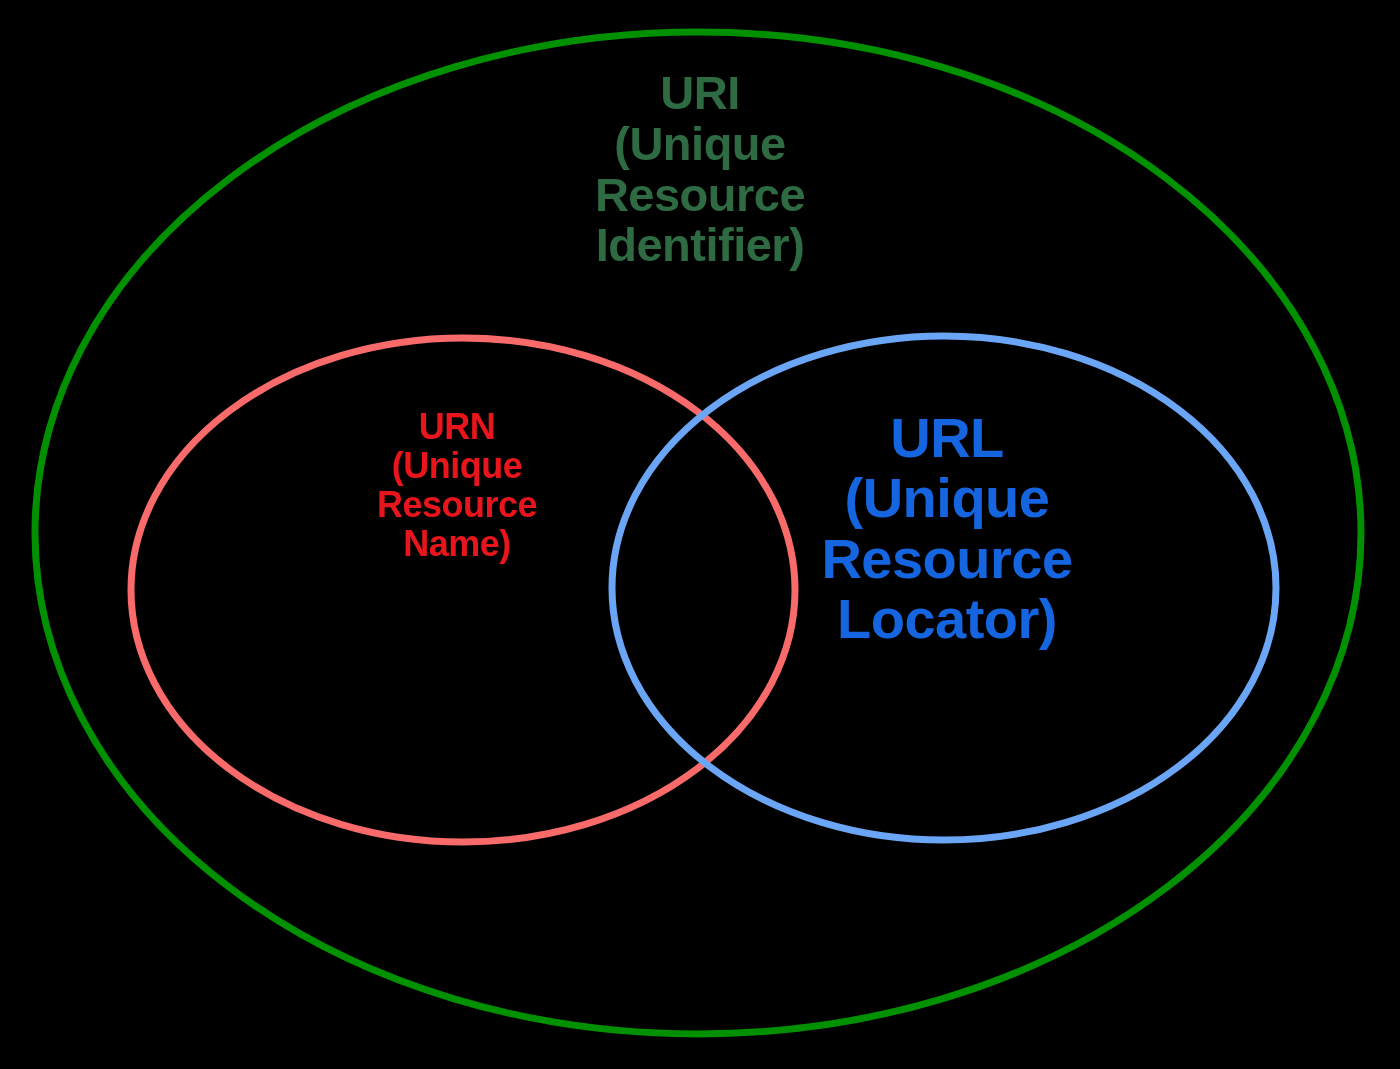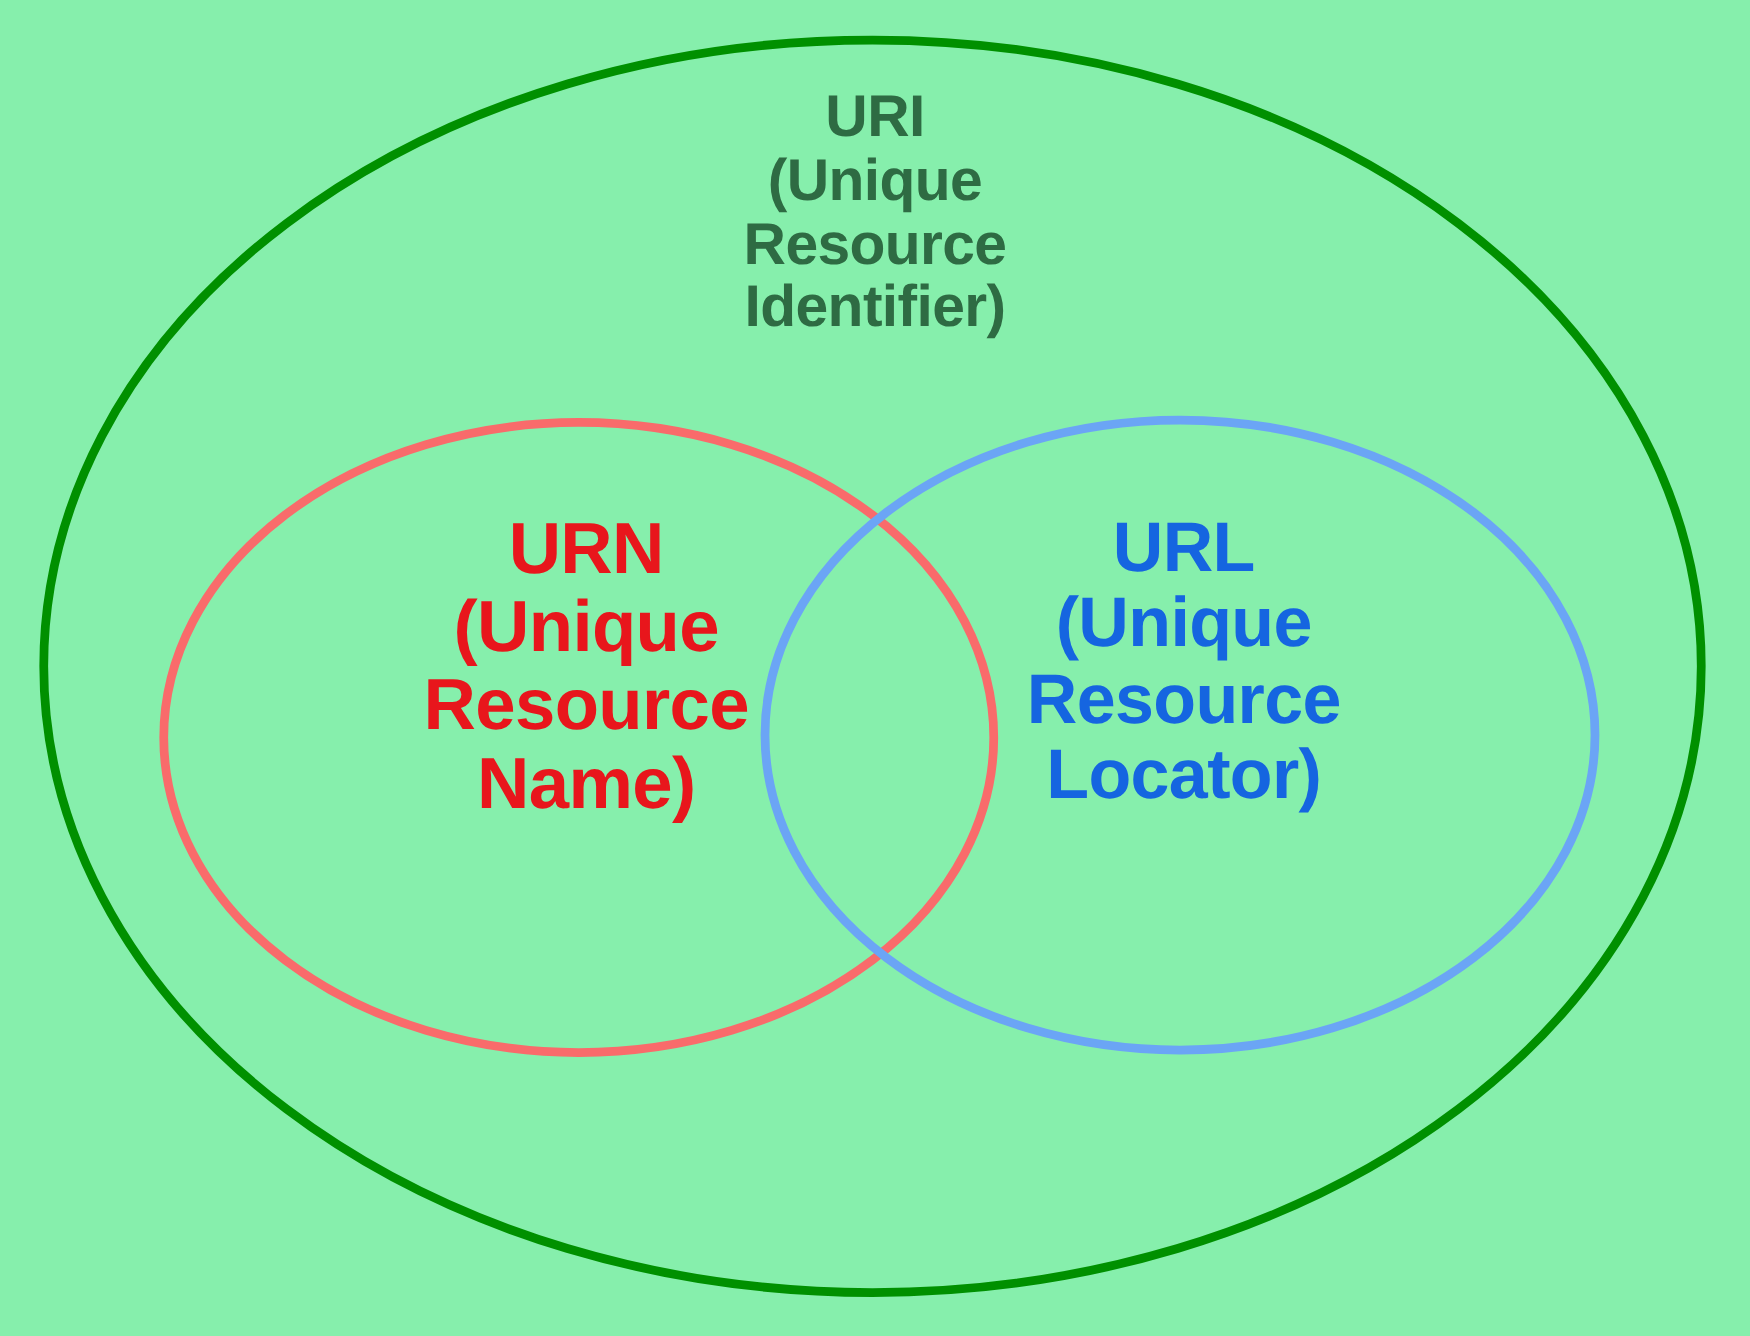--- a/index.html
+++ b/index.html
@@ -38,38 +38,38 @@
     user-select: none;
   }
   #label-uri {
     left: 480px;
     top: 68px;
     width: 440px;
     font-size: 47px;
     color: #2e6b43;
   }
   #label-urn {
-    left: 264px;
+    left: 252px;
     top: 408px;
     width: 410px;
-    font-size: 58px;
+    font-size: 36px;
     color: #e8161c;
   }
   #label-url {
     left: 742px;
     top: 408px;
     width: 410px;
     font-size: 56px;
     color: #1565e0;
   }
 </style>
 </head>
 <body>
 
-<div id="diagram-root" style="background: #86efac;">
+<div id="diagram-root" style="background: #000000;">
 
   <svg id="venn-svg" viewBox="0 0 1400 1069" xmlns="http://www.w3.org/2000/svg">
     <ellipse id="ellipse-uri" cx="698" cy="533" rx="663" ry="501" fill="none" stroke="#009000" stroke-width="7"></ellipse>
     <ellipse id="ellipse-urn" cx="463" cy="590" rx="332" ry="252" fill="none" stroke="#f96b6b" stroke-width="7"></ellipse>
     <ellipse id="ellipse-url" cx="944" cy="588" rx="332" ry="252" fill="none" stroke="#6ba5f5" stroke-width="7"></ellipse>
   </svg>
 
   <div class="label-block" id="label-uri" style="color: rgb(46, 107, 67);">URI
 (Unique
 Resource

